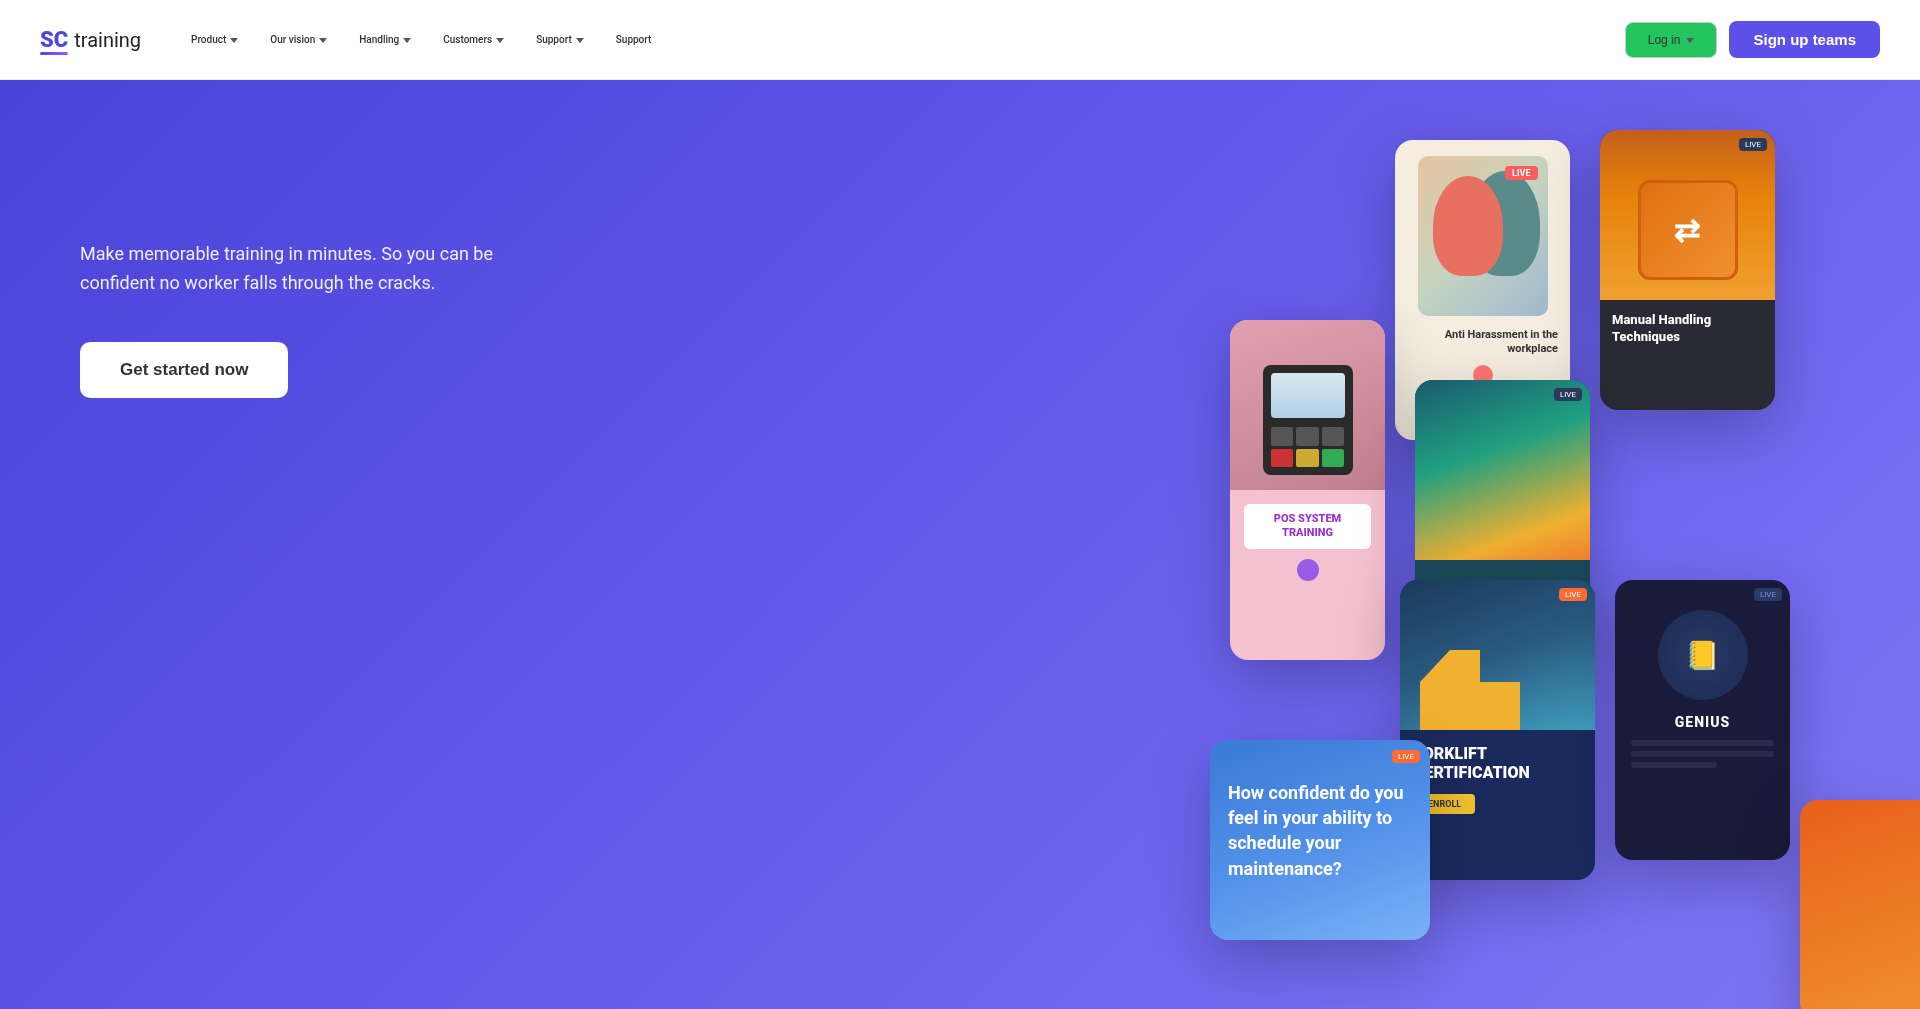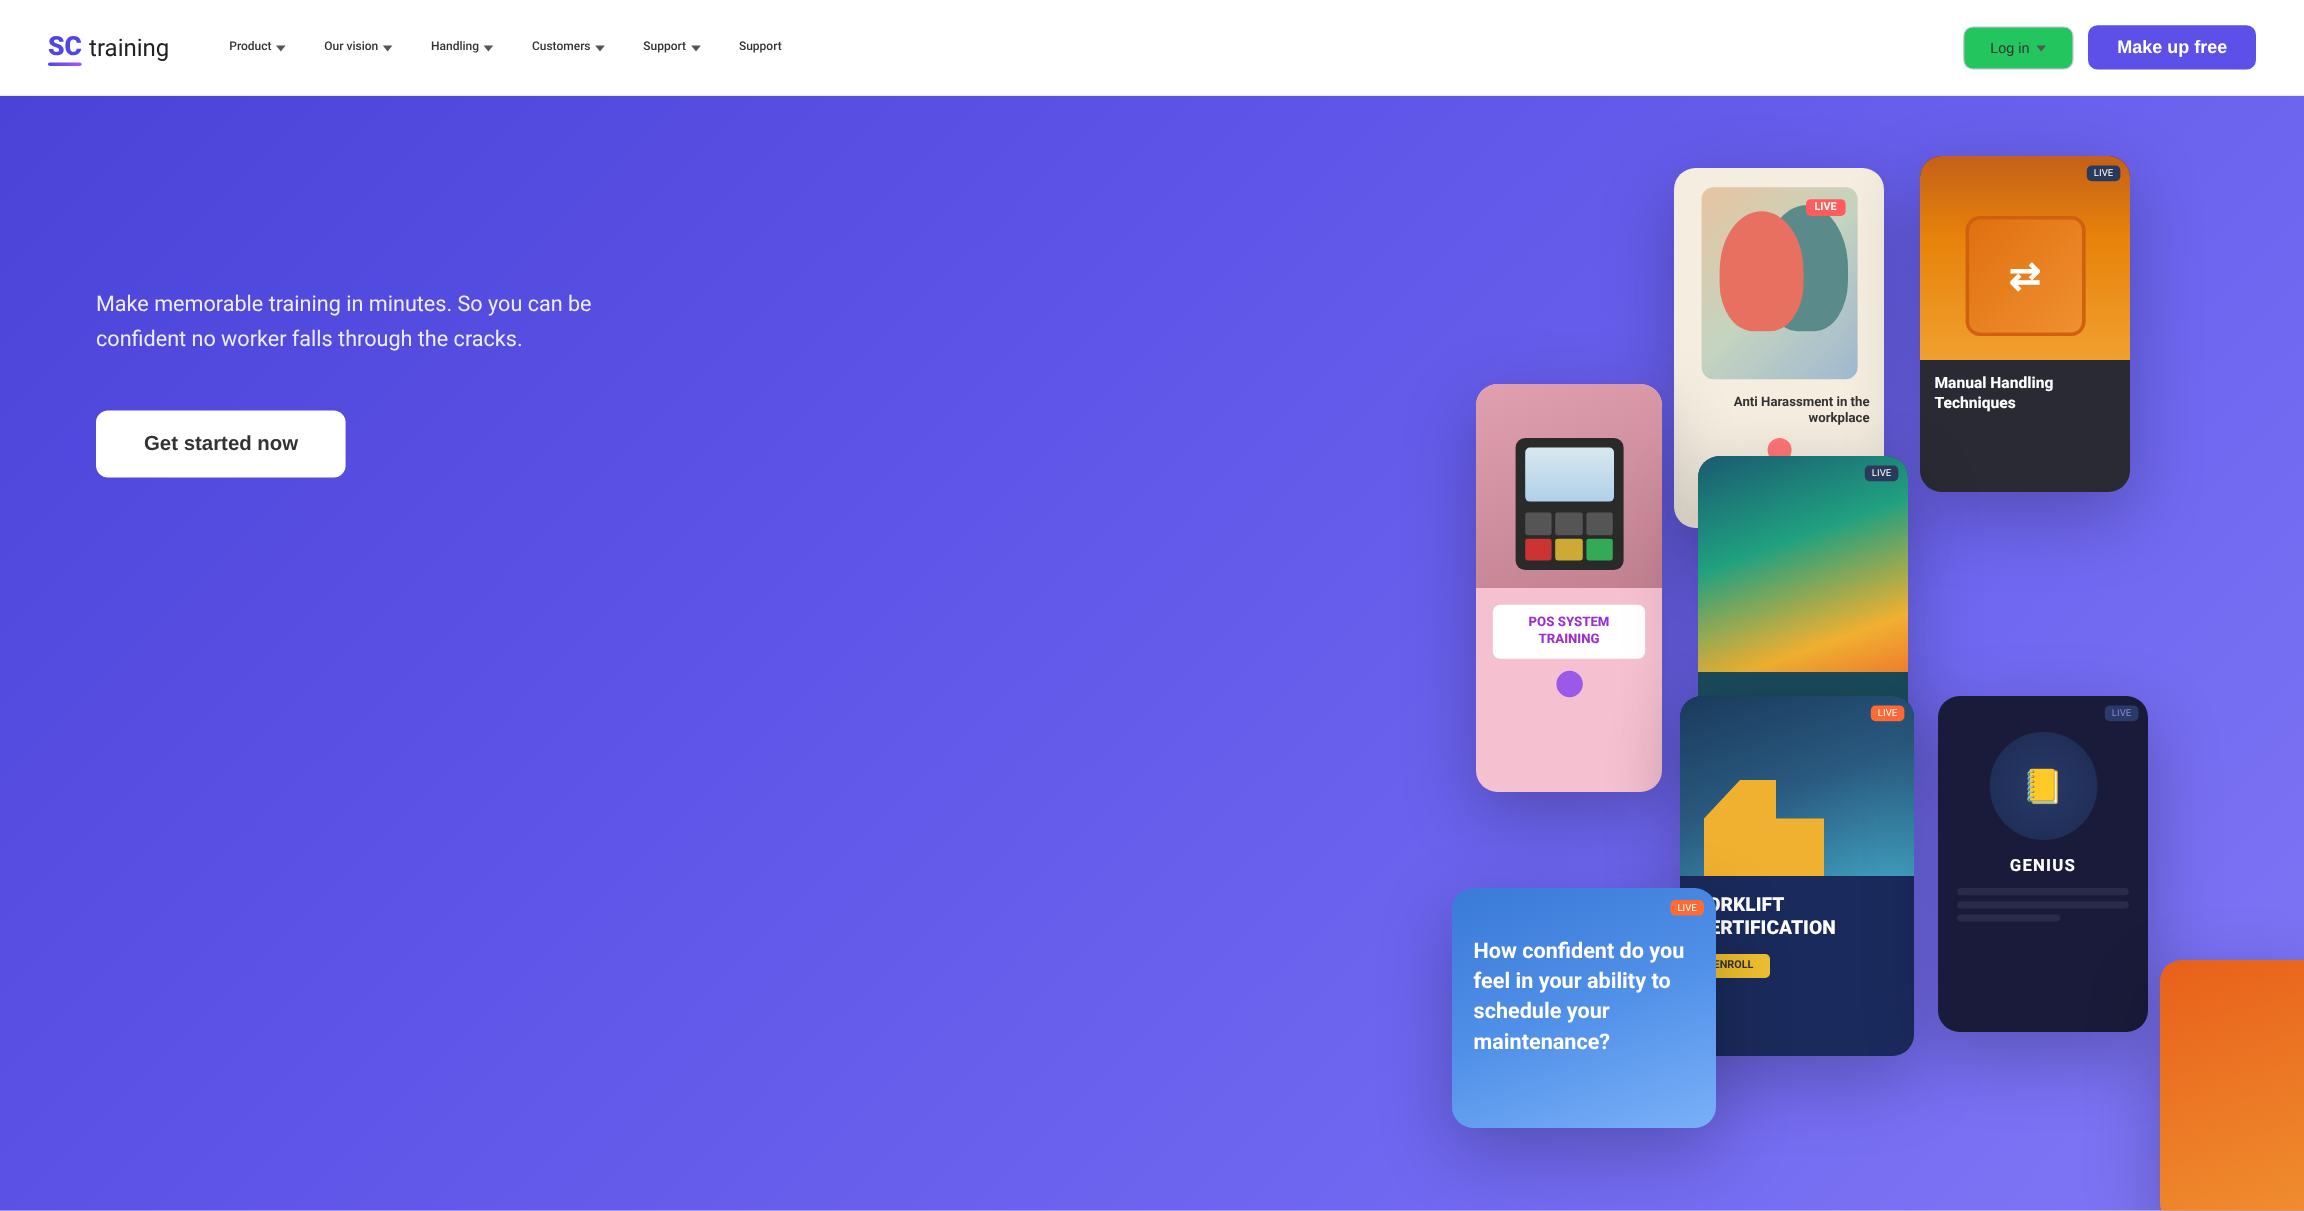--- a/index.html
+++ b/index.html
@@ -570,21 +570,21 @@
       <div class="nav-item">
         <span>Support</span>
       </div>
     </div>
   </div>
   <div class="navbar-right">
     <button class="btn-login">
       <span>Log in</span>
       <span class="chevron"></span>
     </button>
-    <button class="btn-signup">Make up free</button>
+    <button class="btn-signup">Sign up teams</button>
   </div>
 </nav>
 
 <section class="hero">
   <div class="hero-content">
     <p class="hero-subtitle">Make memorable training in minutes. So you can be confident no worker falls through the cracks.</p>
     <button class="btn-get-started">Get started now</button>
   </div>
 
   <div class="hero-cards">

